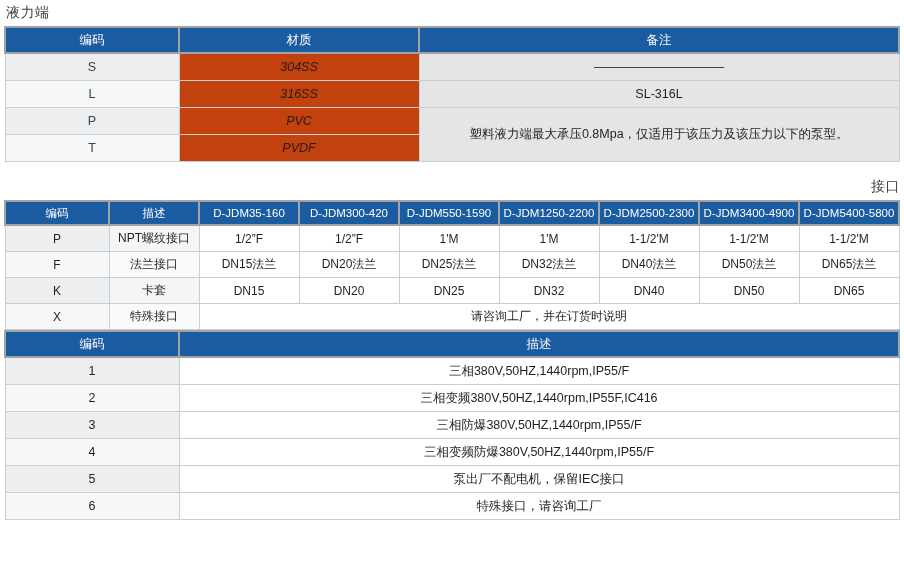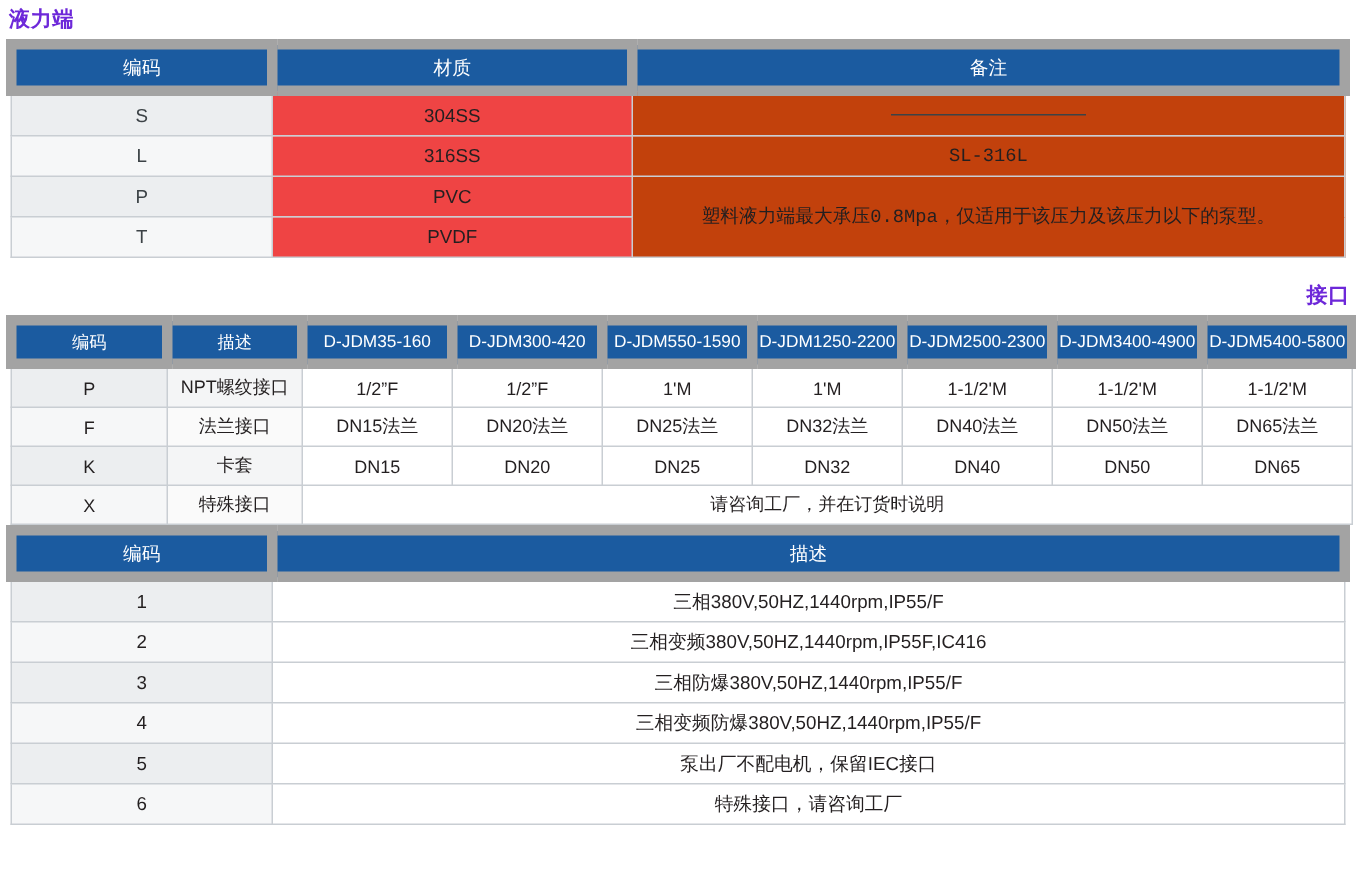--- a/index.html
+++ b/index.html
@@ -15,22 +15,22 @@
     color: #231f20;
     overflow: hidden;
   }
   .page {
     position: relative;
     width: 904px;
     padding: 0 4px;
     box-sizing: border-box;
   }
   .section-title {
-    color: #6d28d9;
-    font-weight: bold;
+    color: #404040;
+    font-weight: normal;
     font-size: 14px;
     margin: 0 0 4px 2px;
     letter-spacing: 0.5px;
   }
   .sec-hydraulic .section-title { margin-top: 4px; }
   .sec-interface .section-title { margin-top: 16px; text-align: right; }
   .sec-motor .section-title { margin-top: 18px; }
 
   table {
     border-collapse: collapse;
@@ -41,30 +41,30 @@
     border: 1px solid #c9ced3;
     text-align: center;
     vertical-align: middle;
     padding: 0;
     font-weight: normal;
     color: #231f20;
   }
   thead th {
     background: #1b5ba0;
     color: #ffffff;
-    border: 7px solid #a3a3a3;
+    border: 2px solid #a3a3a3;
     font-size: 12.5px;
     height: 24px;
   }
   .t-hydraulic tbody td { height: 26px; font-size: 12.5px; }
   .t-hydraulic tbody tr:nth-child(odd) .code-cell { background: #eceef0; }
   .t-hydraulic tbody tr:nth-child(even) .code-cell { background: #f6f7f8; }
   .t-hydraulic tbody td.code-cell { color: #3c4246; }
-  .t-hydraulic .mat-cell { background: #ef4444; }
-  .t-hydraulic .rem-cell { background: #c2410c; font-family: Liberation Mono, monospace; }
+  .t-hydraulic .mat-cell { background: #c2410c; font-style: italic; }
+  .t-hydraulic .rem-cell { background: #e5e5e5; }
   .dashline {
     display: inline-block;
     width: 130px;
     border-top: 1px solid #3c4246;
     vertical-align: middle;
   }
 
   .t-interface thead th { height: 22px; font-size: 11.5px; }
   .t-interface tbody td { height: 25px; font-size: 12px; }
   .t-interface tbody tr:nth-child(odd) td.code-cell { background: #eceef0; }

